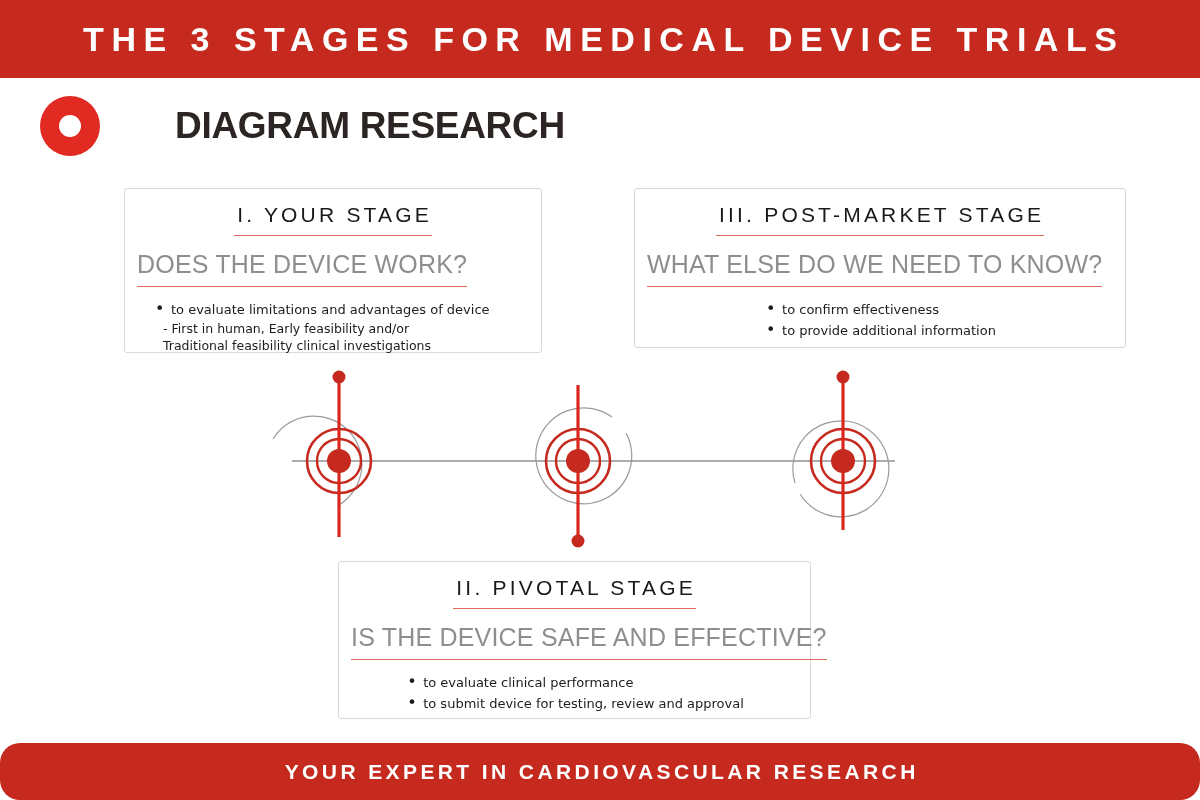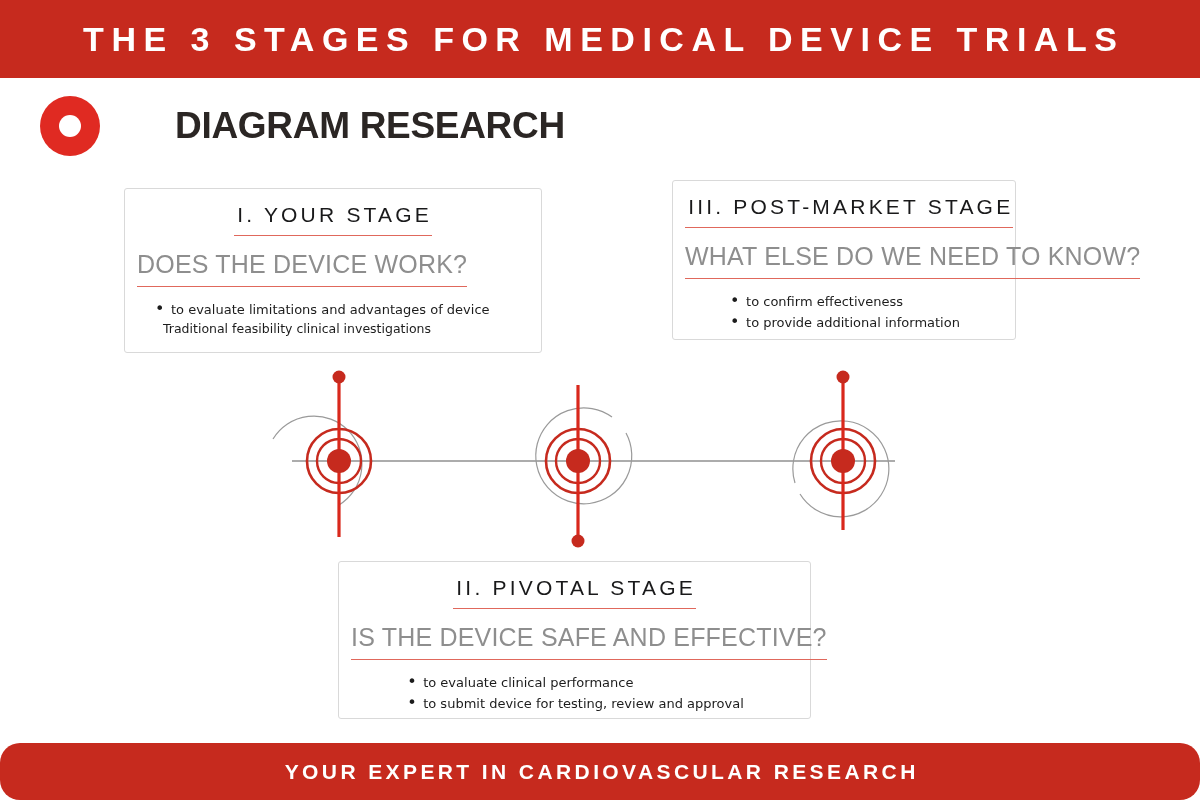--- a/index.html
+++ b/index.html
@@ -73,21 +73,21 @@
   }
 
   
   .card {
     position: absolute;
     background: #ffffff;
     border: 1px solid #d9d9d9;
     border-radius: 3px;
   }
   #card-pilot       { left: 124px; top: 188px; width: 418px; height: 165px; }
-  #card-postmarket  { left: 634px; top: 180px; width: 344px; height: 160px; margin-left: 38px; }
+  #card-postmarket  { left: 634px; top: 188px; width: 492px; height: 160px; }
   #card-pivotal     { left: 338px; top: 561px; width: 473px; height: 158px; }
 
   .card-inner {
     padding: 14px 12px 12px;
     height: 100%;
   }
 
   .card-title-wrap { text-align: center; }
 
   .card-title {
@@ -196,20 +196,21 @@
     <div class="card-inner">
       <div class="card-title-wrap">
         <span class="card-title">I. YOUR STAGE</span>
       </div>
       <div class="card-subtitle-wrap">
         <span class="card-subtitle">DOES THE DEVICE WORK?</span>
       </div>
       <ul class="bullets left">
         <li class="bullet-item">to evaluate limitations and advantages of device</li>
       </ul>
+      <div class="subnote">- First in human, Early feasibility and/or</div>
       <div class="subnote">Traditional feasibility clinical investigations</div>
     </div>
   </div>
 
   <div class="card" id="card-postmarket">
     <div class="card-inner">
       <div class="card-title-wrap">
         <span class="card-title">III. POST-MARKET STAGE</span>
       </div>
       <div class="card-subtitle-wrap">

